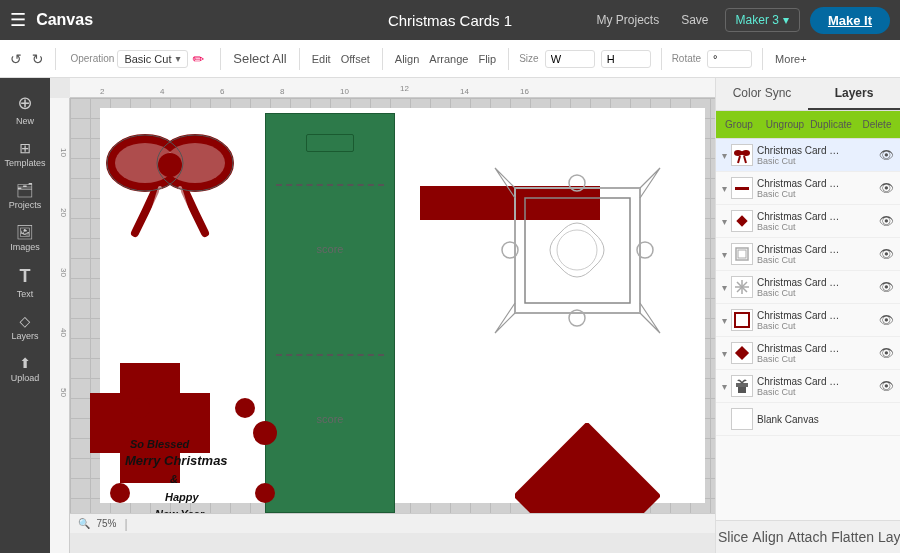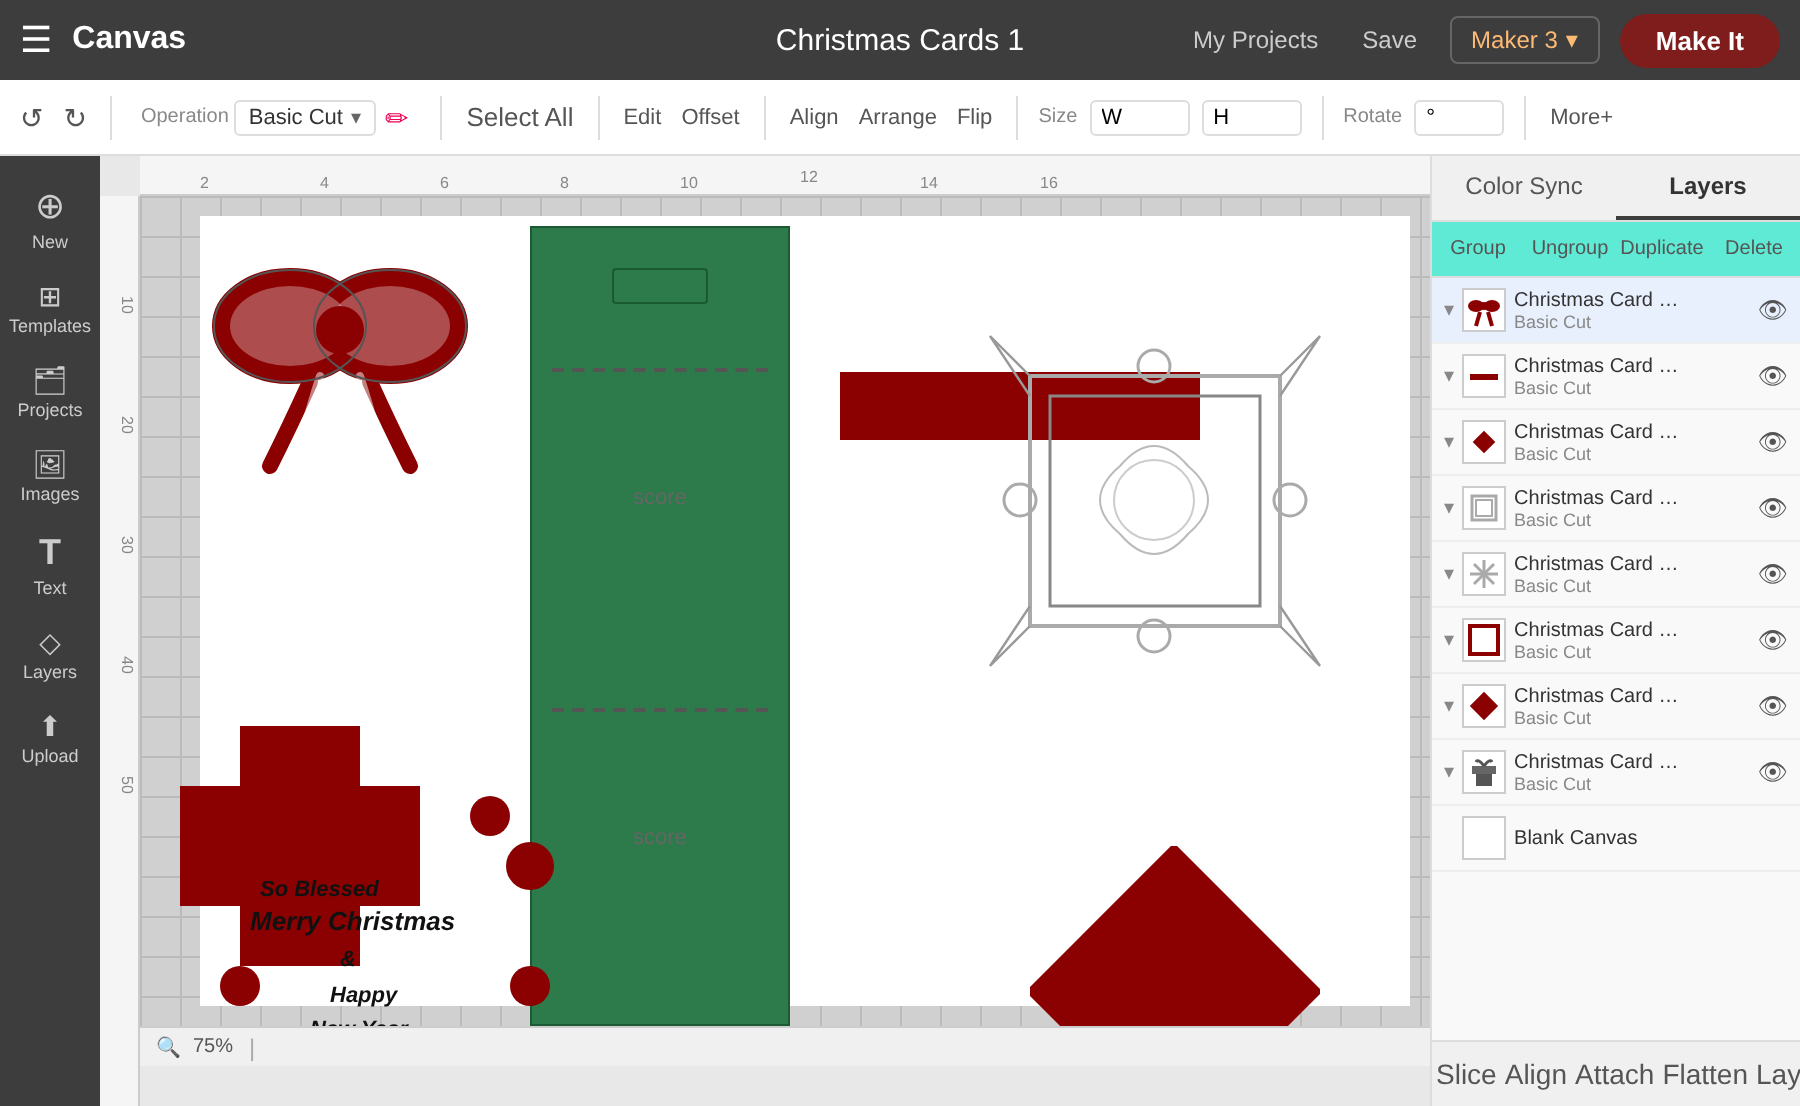--- a/index.html
+++ b/index.html
@@ -9,28 +9,28 @@
     .top-bar {
       display: flex; align-items: center; background: #3d3d3d; color: #fff;
       height: 40px; padding: 0 10px; justify-content: space-between;
     }
     .top-bar-left { display: flex; align-items: center; gap: 10px; }
     .top-bar-center { position: absolute; left: 50%; transform: translateX(-50%); font-size: 15px; font-weight: 500; color: #fff; }
     .top-bar-right { display: flex; align-items: center; gap: 10px; }
     .hamburger-icon { font-size: 18px; cursor: pointer; }
     .app-title { font-size: 16px; font-weight: 600; }
     .make-it-btn {
-      background: #7f1d1d; color: #fff; border: none; border-radius: 20px;
-      padding: 6px 18px; font-size: 13px; font-weight: 600; cursor: pointer;
+      background: #0369a1; color: #fff; border: none; border-radius: 20px;
+      padding: 6px 18px; font-size: 13px; font-weight: 600; cursor: pointer; text-decoration: underline;
     }
     .my-projects-btn, .save-btn {
       background: none; border: none; color: #ccc; font-size: 12px; cursor: pointer; padding: 2px 6px;
     }
     .maker-btn {
-      background: none; border: 1px solid #666; color: #fdba74; font-size: 12px; cursor: pointer;
+      background: none; border: 1px solid #666; color: #5eead4; font-size: 12px; cursor: pointer;
       padding: 4px 10px; border-radius: 4px; display: flex; align-items: flex-start; gap: 4px;
     }
 
     
     .toolbar {
       display: flex; align-items: center; background: #fff; height: 38px;
       border-bottom: 1px solid #ddd; padding: 0 8px; gap: 6px;
     }
     .toolbar-item { display: flex; align-items: center; gap: 3px; font-size: 11px; color: #555; cursor: pointer; padding: 2px 4px; }
     .toolbar-sep { width: 1px; height: 22px; background: #ddd; margin: 0 4px; }
@@ -99,21 +99,21 @@
       display: flex; border-bottom: 1px solid #ddd; background: #f0f0f0;
     }
     .panel-tab {
       flex: 1; text-align: center; padding: 8px 4px; font-size: 12px; cursor: pointer;
       color: #555; border-bottom: 2px solid transparent;
     }
     .panel-tab.active { color: #333; border-bottom: 2px solid #3d3d3d; font-weight: 600; }
 
     
     .panel-actions {
-      display: flex; border-bottom: 1px solid #ddd; background: #5eead4;
+      display: flex; border-bottom: 1px solid #ddd; background: #84cc16;
       padding: 4px 0;
     }
     .panel-action-btn {
       flex: 1; text-align: center; font-size: 10px; color: #555; cursor: pointer;
       padding: 4px 2px; border: none; background: none;
     }
     .panel-action-btn:disabled { color: #aaa; }
 
     
     .layer-list { flex: 1; overflow-y: auto; }

